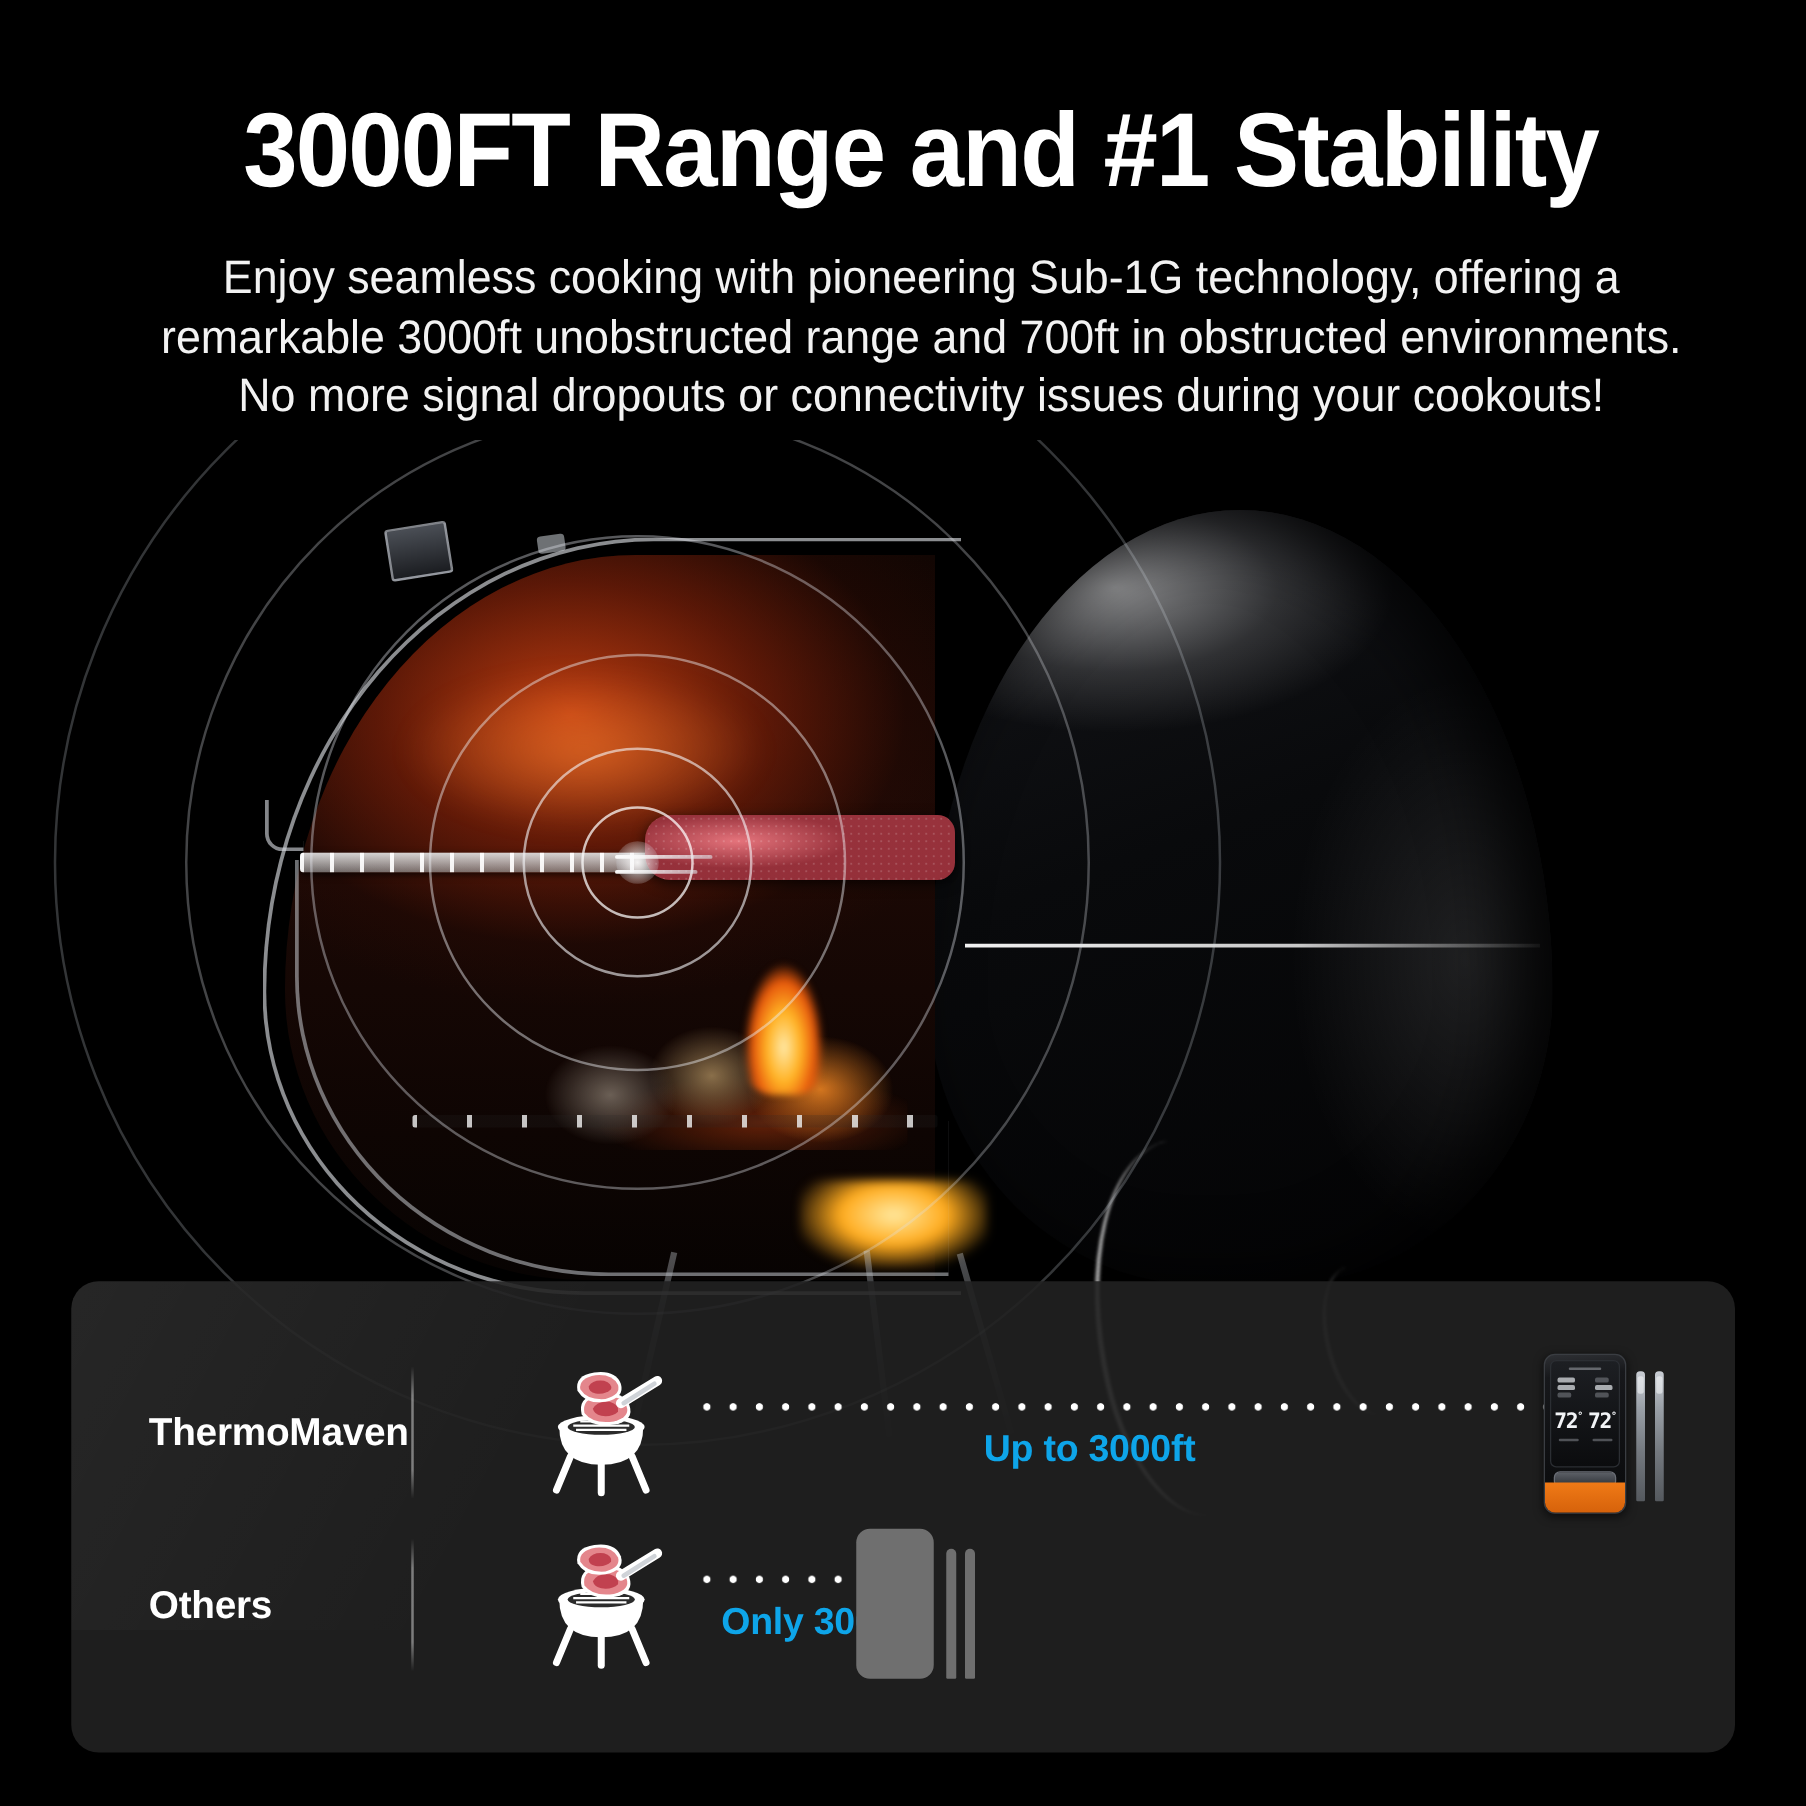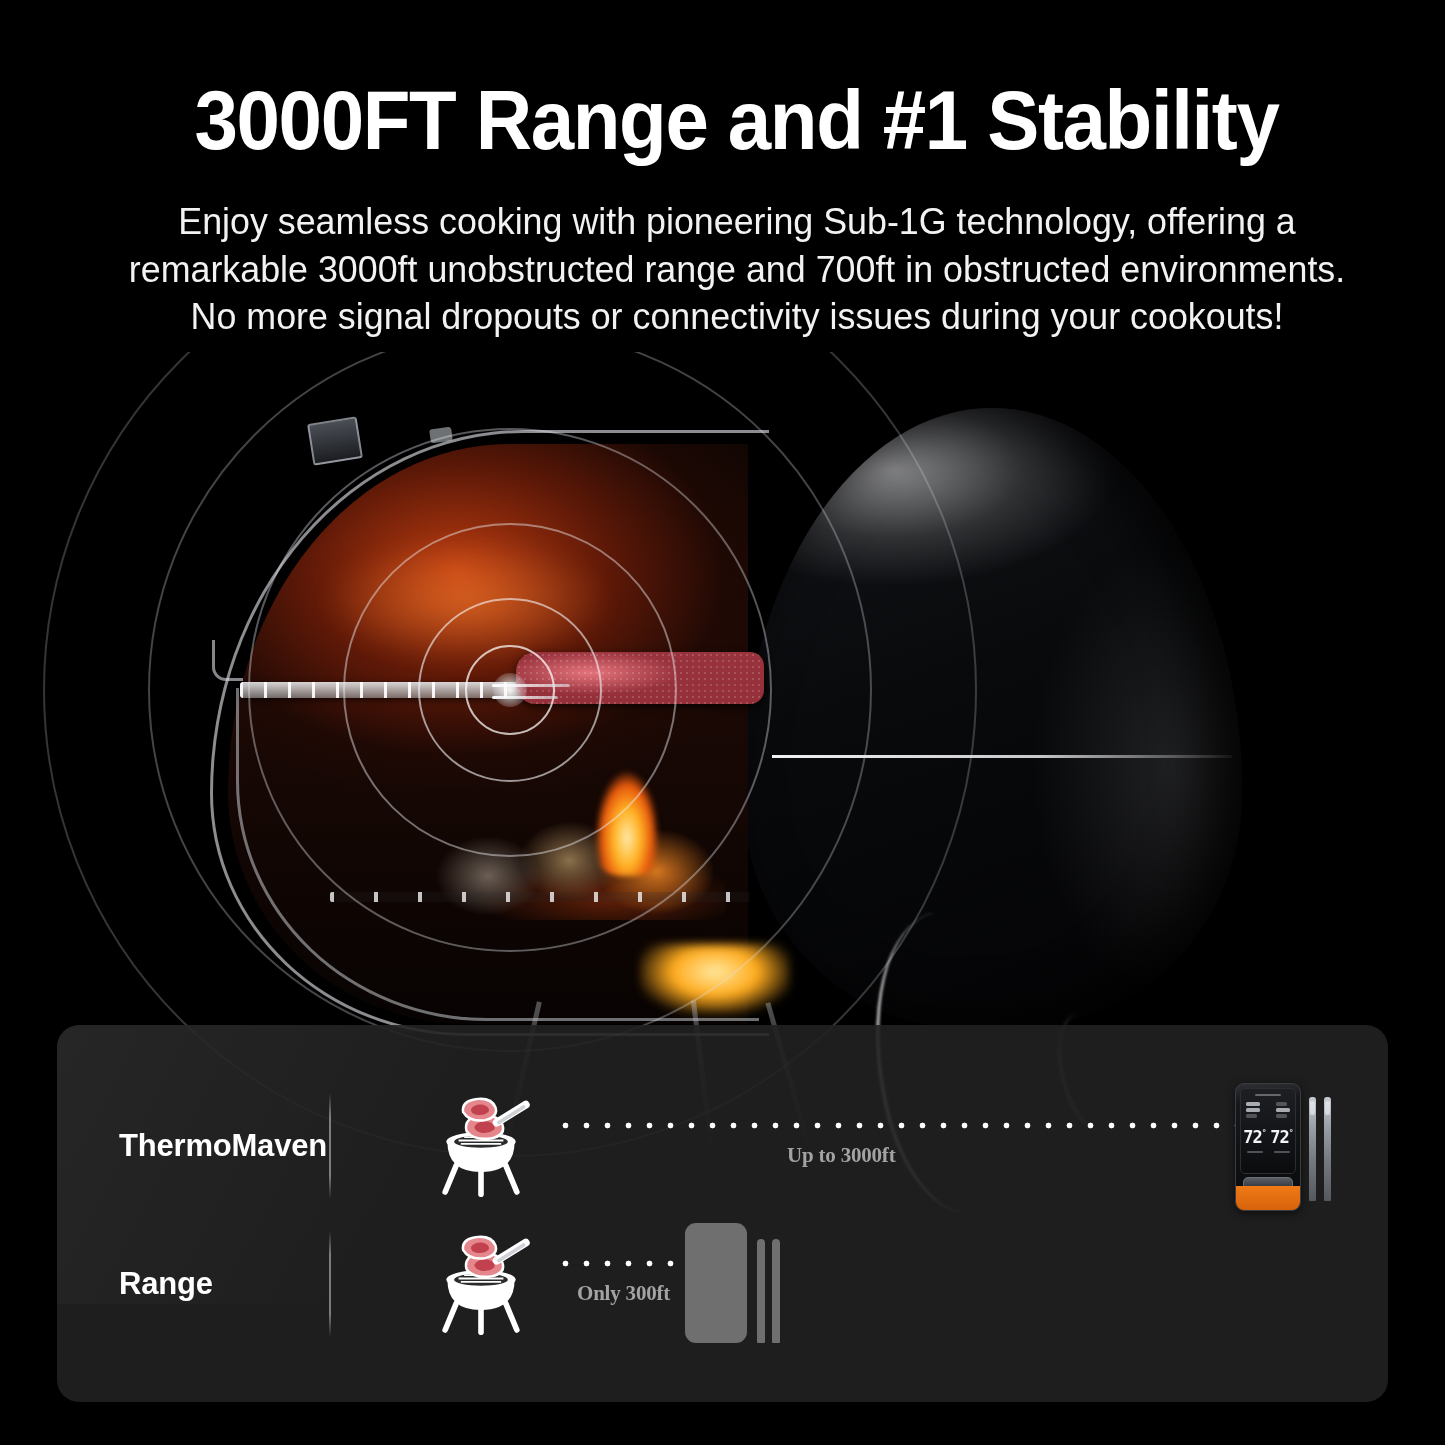--- a/index.html
+++ b/index.html
@@ -320,26 +320,25 @@
     background-image: radial-gradient(circle, #ffffff 2.6px, rgba(255,255,255,0) 3.2px);
     background-size: 21px 9px;
     background-repeat: repeat-x;
     background-position: left center;
   }
   .dots.long  { left: 498px; top: 44px; width: 718px; }
   .dots.short { left: 498px; top: 44px; width: 172px; }
 
   .range-label {
     position:absolute;
-    font-size: 21px;
+    font-size: 30px;
     font-weight: 700;
-    color: #a3a3a3;
+    color: #0ea5e9;
     white-space:nowrap;
     letter-spacing: -0.2px;
-    font-family: Liberation Serif, serif;
   }
   .range-label.long  { left: 730px; top: 66px; }
   .range-label.short { left: 520px; top: 66px; }
 
   
   .device {
     position:absolute;
     left: 1178px; top: 6px;
     width: 64px; height: 126px;
     border-radius: 9px;
@@ -561,21 +560,21 @@
         <div class="device-base"></div>
       </div>
 
       <div class="probes">
         <div class="probe p1"></div>
         <div class="probe p2"></div>
       </div>
     </div>
 
     <div class="row row-2">
-      <div class="row-label">Range</div>
+      <div class="row-label">Others</div>
       <div class="row-divider"></div>
 
       <div class="grill-icon">
         <svg viewBox="0 0 100 100">
           <path d="M20 47 Q20 74 50 74 Q80 74 80 47 Z" fill="#ffffff"></path>
           <ellipse cx="50" cy="47" rx="31" ry="8.5" fill="#ffffff"></ellipse>
           <ellipse cx="50" cy="47" rx="24" ry="5.5" fill="#2b2b2b"></ellipse>
           <path d="M30 46 H70 M32 49 H68 M35 43 H65" stroke="#ffffff" stroke-width="1.6"></path>
           <path d="M28 68 L18 92" stroke="#ffffff" stroke-width="5" stroke-linecap="round"></path>
           <path d="M50 73 L50 94" stroke="#ffffff" stroke-width="5" stroke-linecap="round"></path>

